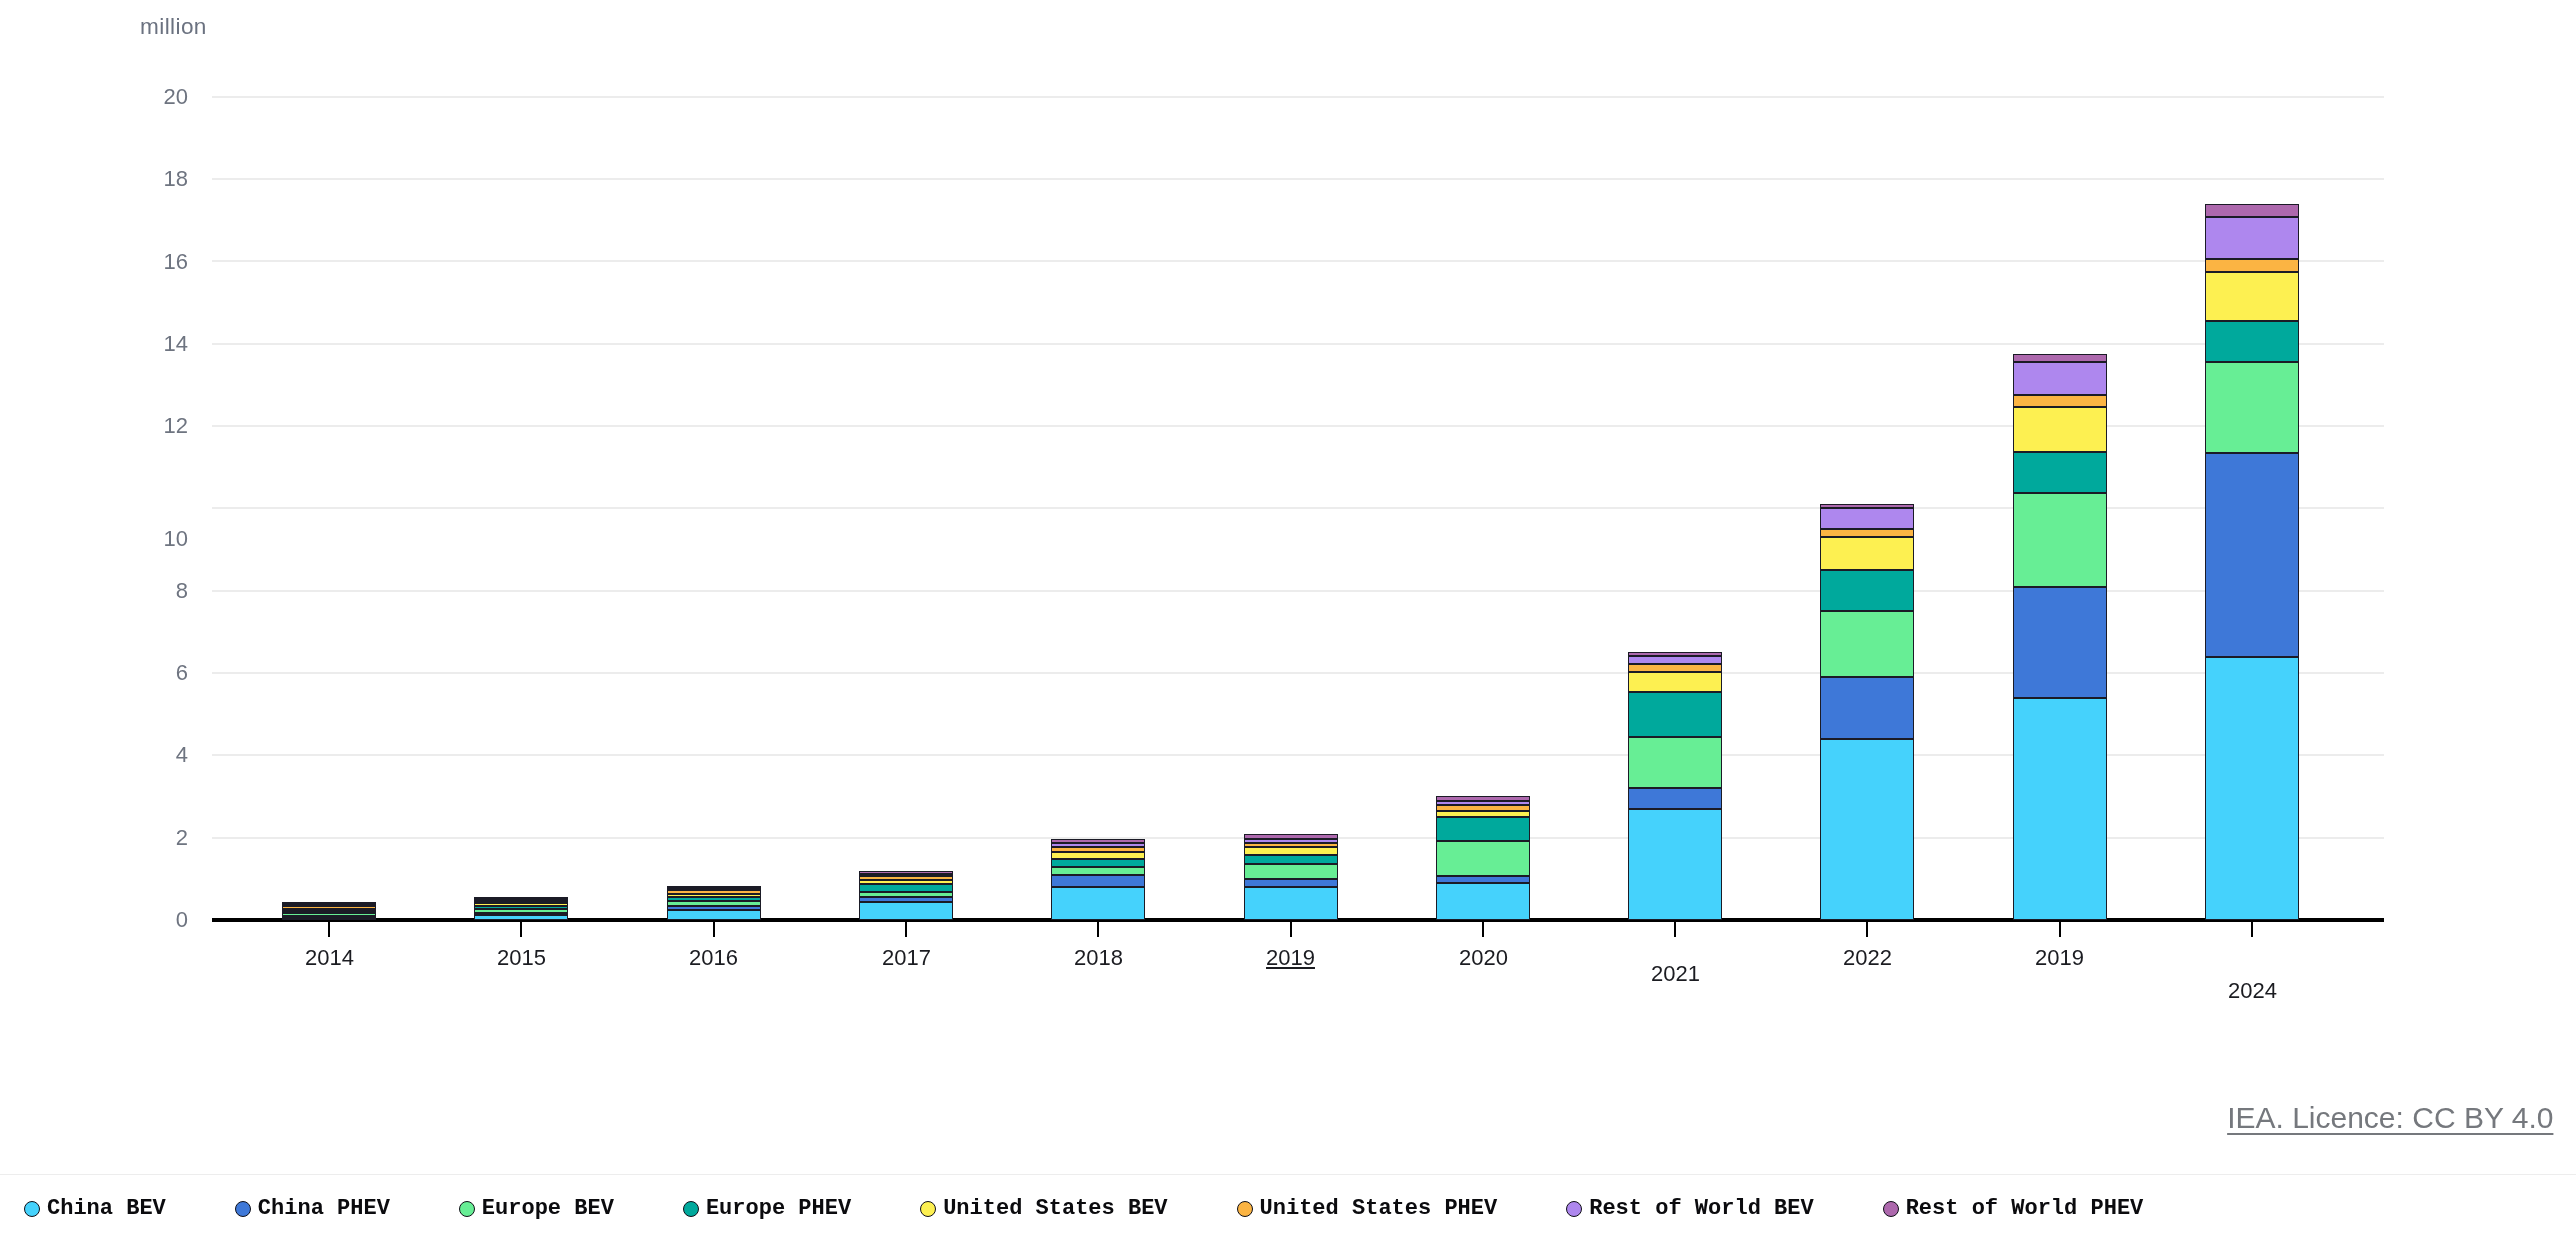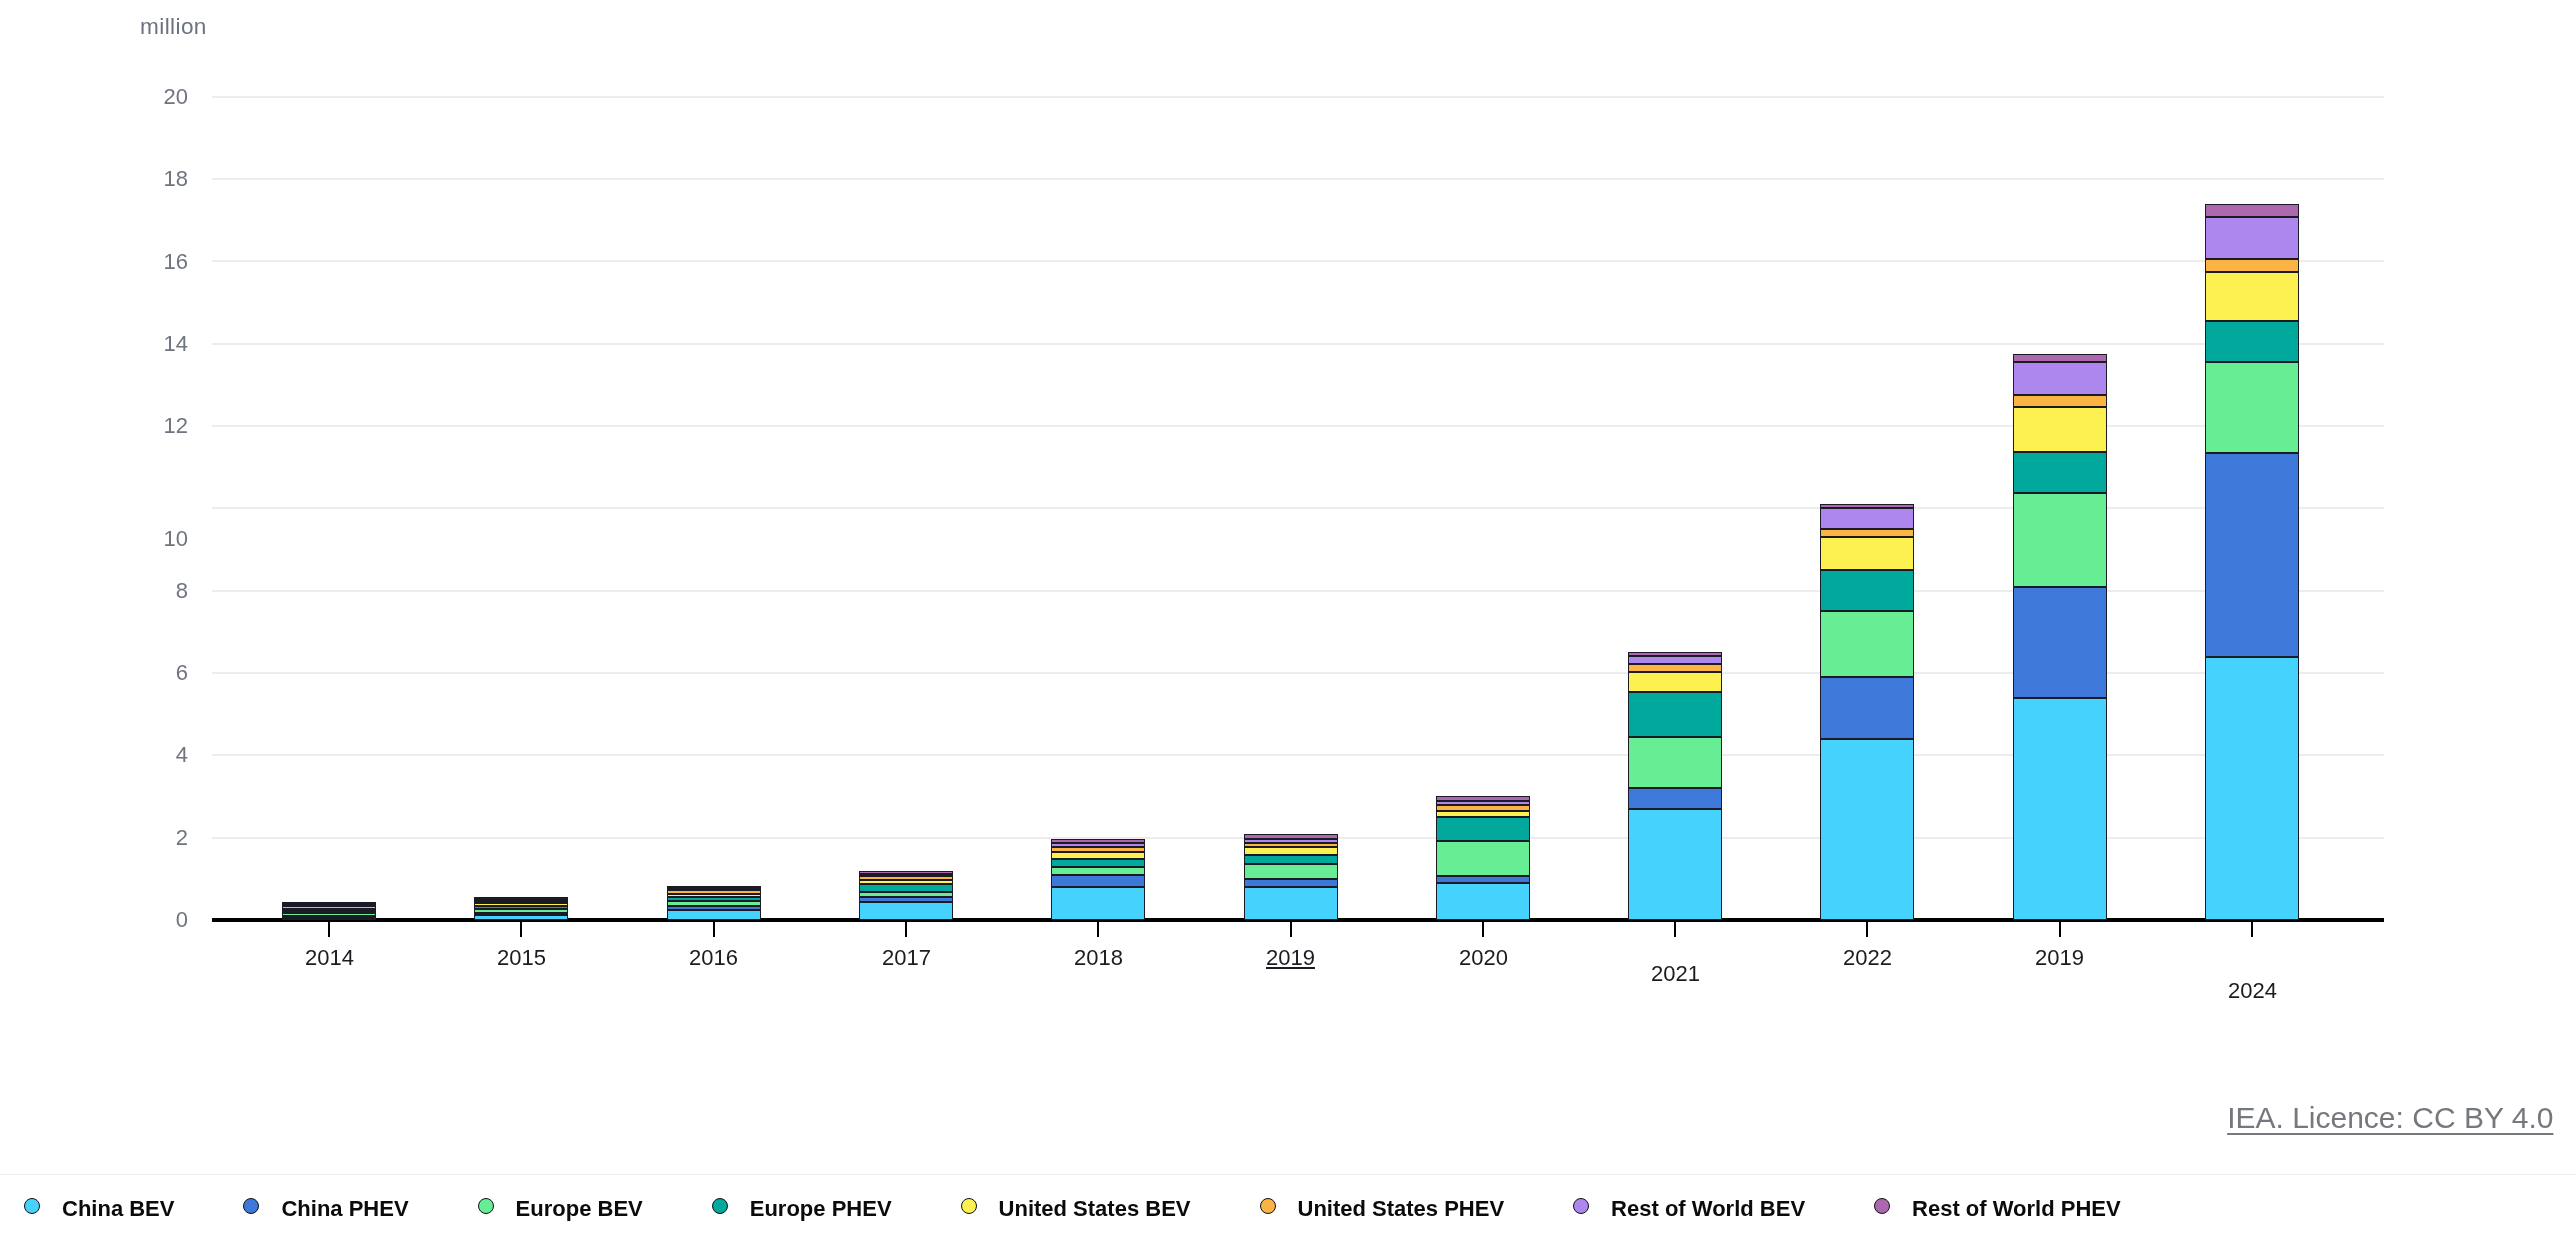--- a/index.html
+++ b/index.html
@@ -35,21 +35,21 @@
     position:absolute;top:1101px;right:22.6px;
     font-size:30px;color:#75787d;text-decoration:underline;
     text-decoration-thickness:1.5px;text-underline-offset:5.3px;
   }
   .legend{
     position:absolute;left:0;top:1174px;width:2576px;height:69px;
     border-top:1.5px solid #ededed;
     display:flex;align-items:center;gap:69px;
     padding-left:24px;box-sizing:border-box;
   }
-  .legend-item{display:flex;align-items:flex-start;gap:22px;cursor:pointer;}
+  .legend-item{display:flex;align-items:center;gap:7px;cursor:pointer;font-family:Liberation Mono, monospace;}
   .legend-swatch{
     width:16px;height:16px;border-radius:50%;
     border:1.9px solid #101018;box-sizing:border-box;flex:0 0 auto;
   }
   .legend-label{font-size:22px;font-weight:bold;color:#0b0b0e;line-height:22px;}
 </style>
 </head>
 <body>
 
 <div class="page">

